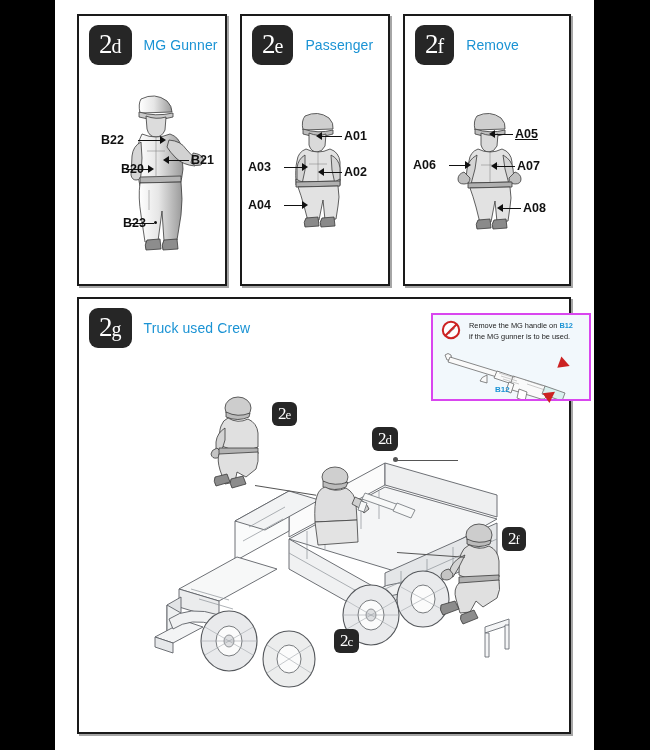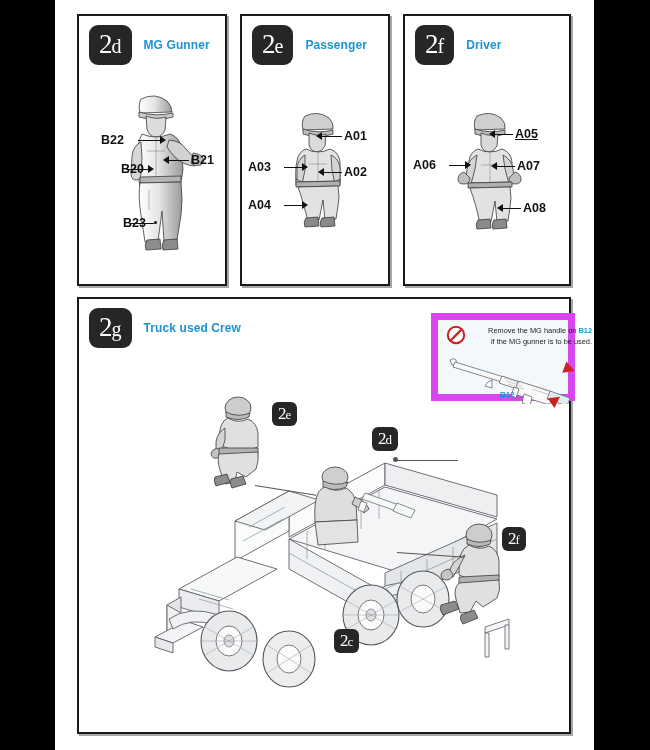--- a/index.html
+++ b/index.html
@@ -17,40 +17,40 @@
          line-height:1;text-align:center;box-sizing:border-box;
          font-family:"Liberation Serif",serif;white-space:nowrap;}
   .badge .n{font-size:27px;letter-spacing:-1px;}
   .badge .l{font-size:20px;}
   .badge.big{padding:6px 10px 7px 10px;}
   .badge.small{padding:3px 6px 4px 6px;border-radius:6px;}
   .badge.small .n{font-size:17px;}
   .badge.small .l{font-size:13px;}
 
   .panel-head{position:absolute;left:10px;top:9px;display:flex;align-items:center;gap:12px;}
-  .panel-title{color:#1b93d4;font-size:12px;font-weight:bold;letter-spacing:.1px;}
+  .panel-title{color:#1b93d4;font-size:14px;font-weight:normal;letter-spacing:.1px;}
 
   
   .figart{position:absolute;}
   .figart svg{display:block;}
 
   .plabel{position:absolute;font-size:12.5px;font-weight:bold;color:#111;
           font-family:"Liberation Sans",sans-serif;white-space:nowrap;}
 
   
   .lead{position:absolute;height:0;border-top:1.6px solid #111;}
   .arrowR,.arrowL{position:absolute;width:0;height:0;border-top:4px solid transparent;
                   border-bottom:4px solid transparent;}
   .arrowR{border-left:6px solid #111;}
   .arrowL{border-right:6px solid #111;}
   .dot{position:absolute;width:3px;height:3px;background:#111;border-radius:50%;}
 
   
-  #notebox{position:absolute;left:352px;top:14px;width:144px;height:88px;
-           background:#f2f8fc;border:7px solid #d946ef;box-sizing:border-box;text-align:right;}
+  #notebox{position:absolute;left:352px;top:14px;width:160px;height:88px;
+           background:#f2f8fc;border:2px solid #d946ef;box-sizing:border-box;}
   #notebox .ntext{position:absolute;left:36px;top:6px;width:118px;
                   font-size:7.4px;line-height:1.45;color:#1a1a1a;}
   #notebox .ntext b{color:#1b93d4;}
   #prohibit{position:absolute;left:8px;top:5px;width:20px;height:20px;}
   #mgart{position:absolute;left:6px;top:30px;width:150px;height:54px;}
   #b12lab{position:absolute;left:62px;top:70px;font-size:8px;font-weight:bold;color:#1b93d4;}
 
   .callout{position:absolute;}
   .cline{position:absolute;height:0;border-top:1.2px solid #555;}
   .cdot{position:absolute;width:5px;height:5px;background:#555;border-radius:50%;}
@@ -165,21 +165,21 @@
     <div class="arrowL" style="left:76px;top:152px;"></div>
 
     <div class="plabel" style="left:6px;top:182px;">A04</div>
     <div class="lead" style="left:42px;top:189px;width:18px;"></div>
     <div class="arrowR" style="left:60px;top:185px;"></div>
   </div>
 
   <div class="panel" style="left:348px;top:14px;width:168px;height:272px;">
     <div class="panel-head">
       <span class="badge big"><span class="n">2</span><span class="l">f</span></span>
-      <span class="panel-title">Driver</span>
+      <span class="panel-title">Remove</span>
     </div>
 
     <div class="figart" style="left:48px;top:96px;width:74px;height:122px;">
       <svg viewBox="0 0 74 122" width="74" height="122" aria-hidden="true">
         <g stroke="#3a3a3a" stroke-width=".8" fill="#e2e2e2">
           <path d="M24 4 q13-6 24 2 q5 5 4 11 l-30 1 q-2-9 2-14z" fill="#cfcfcf"></path>
           <path d="M22 17 q15 5 30 1 l0 4 q-15 5 -30 0z" fill="#bdbdbd"></path>
           <path d="M28 21 q9 4 17 1 l-1 12 q-3 6 -8 6 q-6 0-8-7z" fill="#dadada"></path>
           <path d="M25 37 q12 6 24 0 q9 3 10 13 l0 20 l-44 1 q-1-14 1-22 q1-9 9-12z"></path>
 

